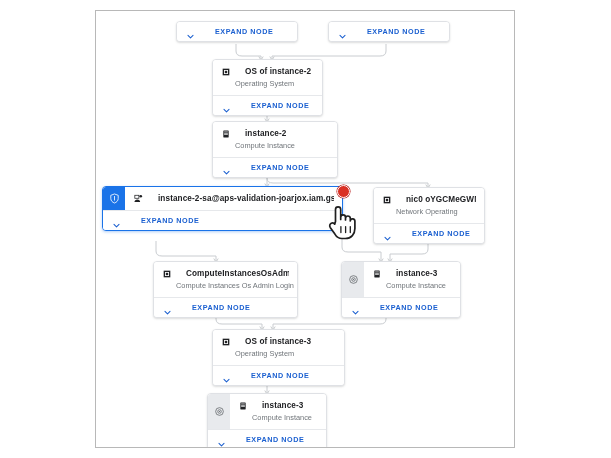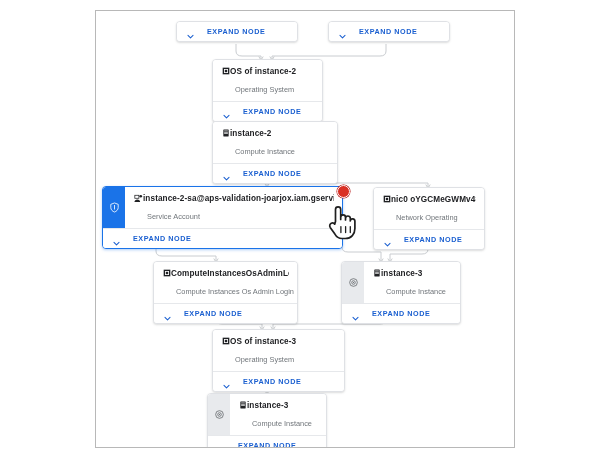--- a/index.html
+++ b/index.html
@@ -68,48 +68,48 @@
   .node-accent.grey {
     background: #e8eaed;
   }
   .node-main {
     flex: 1 1 auto;
     padding: 7px 8px 7px 9px;
     min-width: 0;
   }
   .node-title-row {
     display: flex;
-    align-items: flex-start;
-    gap: 0;
+    align-items: flex-end;
+    gap: 15px;
     min-width: 0;
   }
   .node-title {
     font-size: 8.2px;
     font-weight: bold;
     color: #202124;
     letter-spacing: 0.1px;
     white-space: nowrap;
     overflow: hidden;
     text-overflow: clip;
   }
   .node-sub {
     font-size: 7.4px;
     color: #70757a;
-    margin-top: 9px;
+    margin-top: 3px;
     margin-left: 13px;
     white-space: nowrap;
   }
 
   
   .expand-bar {
     border-top: 1px solid #e6e8eb;
     padding: 5px 0 5px 9px;
     display: flex;
     align-items: center;
-    gap: 12px;
+    gap: 20px;
     background: #ffffff;
     cursor: pointer;
   }
   .expand-label {
     font-size: 7.2px;
     font-weight: bold;
     color: #1a5fd0;
     letter-spacing: 0.55px;
   }
   .chev {
@@ -292,21 +292,20 @@
             <span class="glyph">
               <svg viewBox="0 0 12 12" width="9" height="9">
                   <rect x="0.6" y="1.2" width="6.4" height="5" fill="#202124"></rect>
                   <rect x="1.6" y="2.2" width="4.4" height="3" fill="#ffffff"></rect>
                   <circle cx="9" cy="3" r="1.8" fill="#202124"></circle>
                   <path d="M0.6 10.6 C0.6 8.4 2.3 7.2 4.4 7.2 C6.5 7.2 8.2 8.4 8.2 10.6 Z" fill="#202124"></path>
                 </svg>
             </span>
             <span class="node-title">instance-2-sa@aps-validation-joarjox.iam.gserviceacc</span>
           </div>
-          <div class="node-sub">Service Account</div>
         </div>
       </div>
       <div class="expand-bar">
         <span class="chev">
           <svg viewBox="0 0 16 16" width="9" height="9">
               <path d="M3.5 6 L8 10.5 L12.5 6" fill="none" stroke="currentColor" stroke-width="1.8" stroke-linecap="round" stroke-linejoin="round"></path>
             </svg>
         </span>
         <span class="expand-label">EXPAND NODE</span>
       </div>

